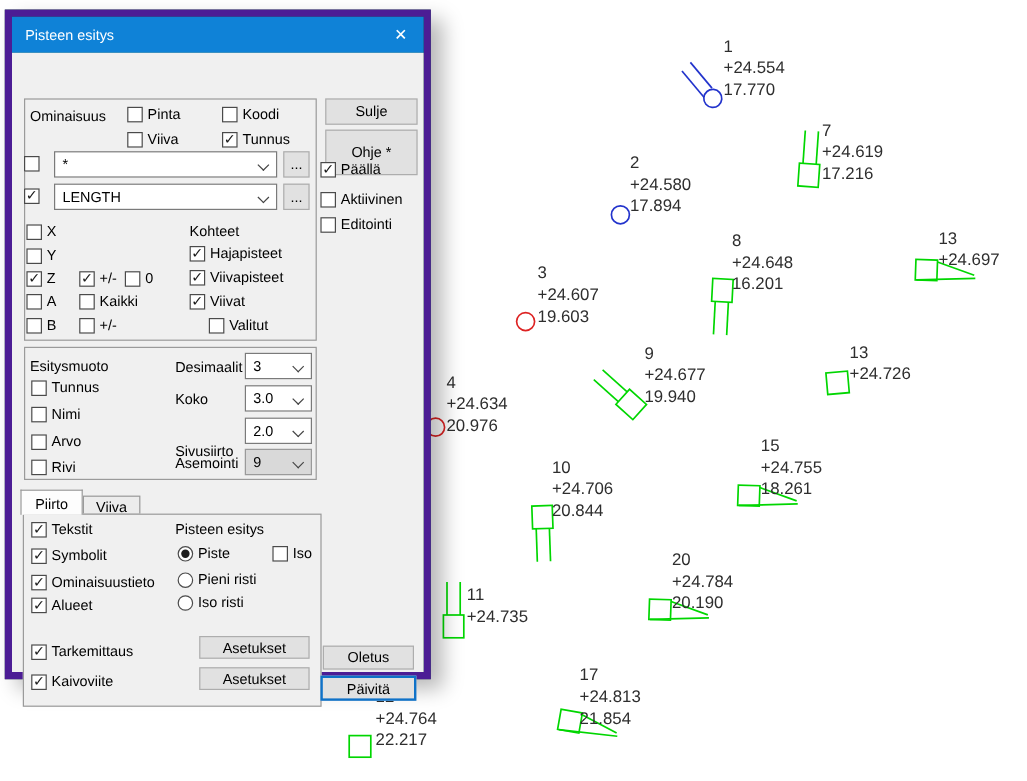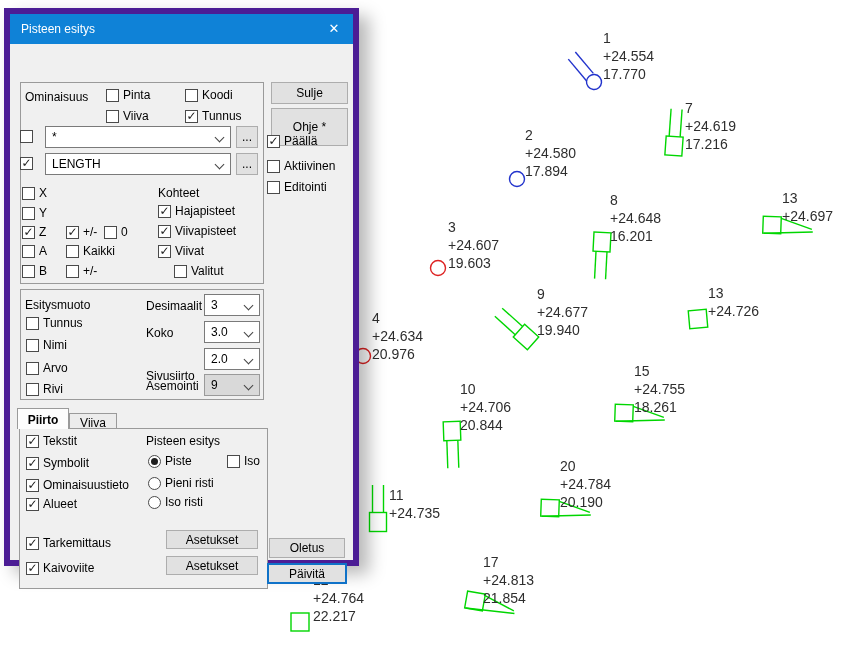--- a/index.html
+++ b/index.html
@@ -35,21 +35,21 @@
     display:flex;align-items:center;justify-content:center;font-size:12px;cursor:default;}
   .btn.primary{border:2px solid #0f72c8;}
 
   .combo{position:absolute;background:#fff;border:1px solid #7a7a7a;box-sizing:border-box;
     display:flex;align-items:center;padding-left:6px;}
   .combo .chev{position:absolute;right:7px;top:7px;width:6px;height:6px;
     border-right:1px solid #444;border-bottom:1px solid #444;transform:rotate(45deg);}
   .combo.dis{background:#d9d9d9;border-color:#9a9a9a;}
 
   .tab{position:absolute;border:1px solid #9a9a9a;box-sizing:border-box;text-align:center;}
-  .tab.active{background:#fdfdfd;border-bottom:none;z-index:2;padding-top:4px;font-weight:bold;}
+  .tab.active{background:#fdfdfd;border-bottom:none;z-index:2;padding-top:4px;}
   .tab.idle{background:#ececec;padding-top:2px;}
 </style>
 </head>
 <body>
 
 <div class="stage">
 
   <div class="canvas" id="cad-canvas">
     <svg id="sym-svg" width="856" height="651" viewBox="0 0 856 651">
         <g transform="translate(594,82) rotate(-40)" stroke="#2233cc" fill="none" stroke-width="1.4">

